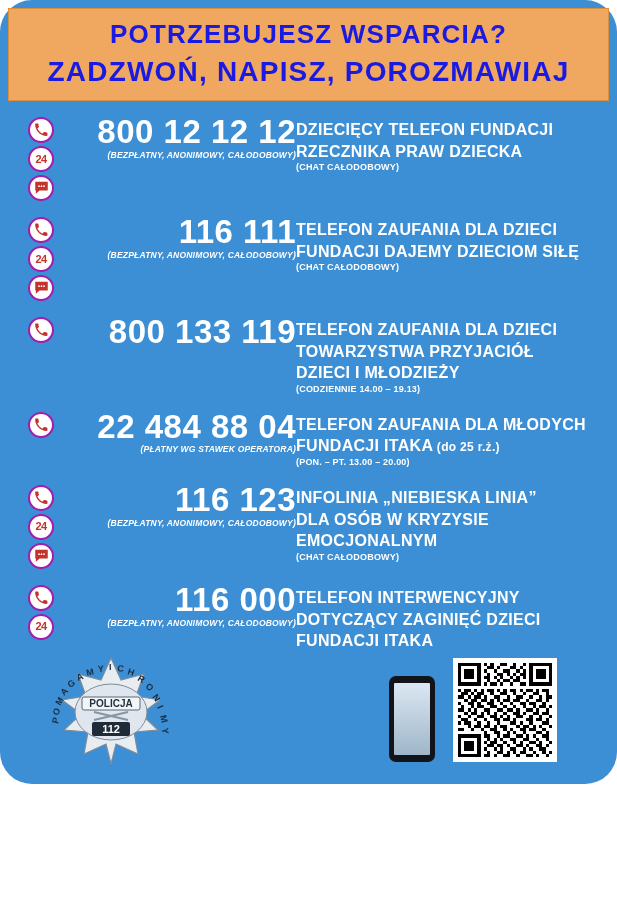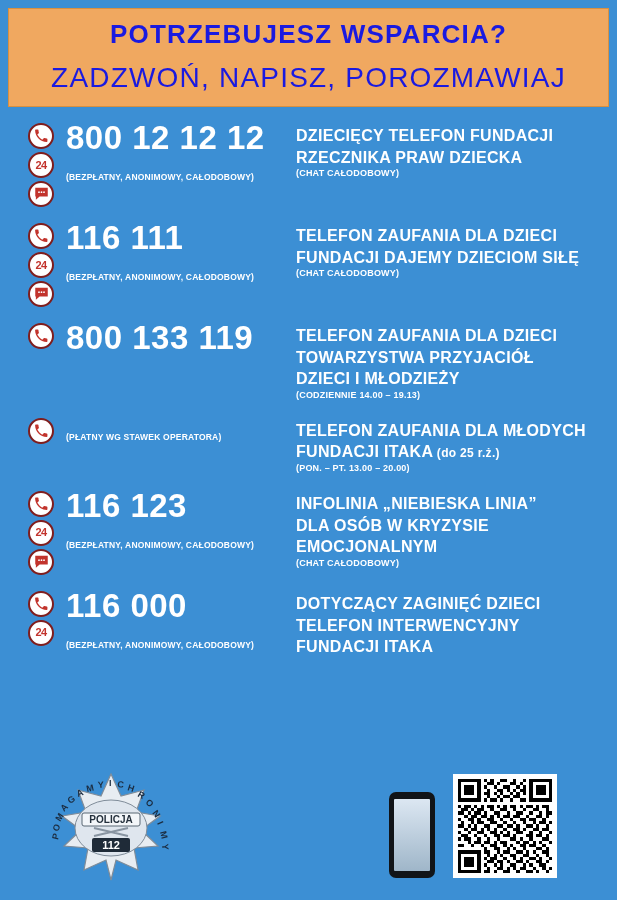--- a/index.html
+++ b/index.html
@@ -6,44 +6,45 @@
   body {
     width: 617px;
     height: 900px;
     background: #ffffff;
     font-family: "Liberation Sans", sans-serif;
     overflow: hidden;
   }
   .poster {
     position: relative;
     width: 617px;
-    height: 900px;
+    height: 784px;
     background: #3c8fd4;
     padding: 8px 8px 12px 8px;
+    border-radius: 32px;
   }
   
   .header {
     background: #f0a860;
     border: 1px solid #d89040;
     padding: 10px 6px 12px 6px;
     text-align: center;
   }
   .header-line1 {
     color: #1a1ae0;
     font-weight: bold;
     font-size: 26px;
     letter-spacing: 1.2px;
     white-space: nowrap;
   }
   .header-line2 {
     color: #1a1ae0;
-    font-weight: normal;
+    font-weight: bold;
     font-size: 28px;
     letter-spacing: 1.2px;
-    margin-top: 12px;
+    margin-top: 6px;
     white-space: nowrap;
   }
   
   .content {
     padding: 14px 0 0 0;
   }
   .entry {
     display: flex;
     align-items: flex-start;
     padding: 0 10px 0 14px;
@@ -56,50 +57,52 @@
     display: flex;
     flex-direction: column;
     align-items: center;
     gap: 3px;
   }
   .ico {
     width: 26px;
     height: 26px;
     border-radius: 50%;
     background: #ffffff;
-    border: 2px solid #7f1d1d;
+    border: 2px solid #a21caf;
     display: flex;
     align-items: center;
     justify-content: center;
     color: #c2332c;
     font-size: 13px;
     font-weight: bold;
     line-height: 1;
   }
   .ico svg { display: block; }
   .ico-24 { font-size: 11px; letter-spacing: -0.5px; }
   .num-col {
     flex: 0 0 236px;
     width: 236px;
     padding-left: 6px;
+    text-align: right;
   }
   .number {
     color: #ffffff;
     font-weight: bold;
     font-size: 33px;
     letter-spacing: 0.5px;
     line-height: 1.05;
     white-space: nowrap;
   }
   .num-note {
     color: #ffffff;
     font-weight: bold;
     font-size: 8.5px;
     letter-spacing: 0.2px;
-    margin-top: 16px;
+    margin-top: 0;
+    font-style: italic;
   }
   .desc-col {
     flex: 1;
     padding-top: 4px;
   }
   .desc-line {
     color: #ffffff;
     font-weight: bold;
     font-size: 16px;
     letter-spacing: 0.3px;
@@ -255,20 +258,21 @@
 
     <div class="entry e4">
       <div class="icon-col">
         <div class="ico">
           <svg width="14" height="14" viewBox="0 0 24 24" fill="#c2332c">
               <path d="M6.6 10.8c1.7 3.3 4.3 5.9 7.6 7.6l2.5-2.5c.3-.3.8-.4 1.2-.3 1.3.4 2.6.7 4 .7.6 0 1.1.5 1.1 1.1V21c0 .6-.5 1.1-1.1 1.1C10.9 22.1 1.9 13.1 1.9 2c0-.6.5-1.1 1.1-1.1h3.6c.6 0 1.1.5 1.1 1.1 0 1.4.2 2.7.7 4 .1.4 0 .9-.3 1.2l-2.5 2.6z"></path>
             </svg>
         </div>
       </div>
       <div class="num-col">
+        <div class="number">22 484 88 04</div>
         <div class="num-note">(PŁATNY WG STAWEK OPERATORA)</div>
       </div>
       <div class="desc-col">
         <div class="desc-line">TELEFON ZAUFANIA DLA MŁODYCH</div>
         <div class="desc-line"><span>FUNDACJI ITAKA</span><span class="small-inline"> (do 25 r.ż.)</span></div>
         <div class="desc-note">(PON. – PT. 13.00 – 20.00)</div>
       </div>
     </div>
 
     <div class="entry e5">
@@ -307,22 +311,22 @@
               <path d="M6.6 10.8c1.7 3.3 4.3 5.9 7.6 7.6l2.5-2.5c.3-.3.8-.4 1.2-.3 1.3.4 2.6.7 4 .7.6 0 1.1.5 1.1 1.1V21c0 .6-.5 1.1-1.1 1.1C10.9 22.1 1.9 13.1 1.9 2c0-.6.5-1.1 1.1-1.1h3.6c.6 0 1.1.5 1.1 1.1 0 1.4.2 2.7.7 4 .1.4 0 .9-.3 1.2l-2.5 2.6z"></path>
             </svg>
         </div>
         <div class="ico ico-24">24</div>
       </div>
       <div class="num-col">
         <div class="number">116 000</div>
         <div class="num-note">(BEZPŁATNY, ANONIMOWY, CAŁODOBOWY)</div>
       </div>
       <div class="desc-col">
+        <div class="desc-line">TELEFON INTERWENCYJNY</div>
         <div class="desc-line">DOTYCZĄCY ZAGINIĘĆ DZIECI</div>
-        <div class="desc-line">TELEFON INTERWENCYJNY</div>
         <div class="desc-line">FUNDACJI ITAKA</div>
       </div>
     </div>
 
   </div>
 
   <div class="footer">
 
     <div class="badge">
       <svg width="150" height="118" viewBox="0 0 150 118">

